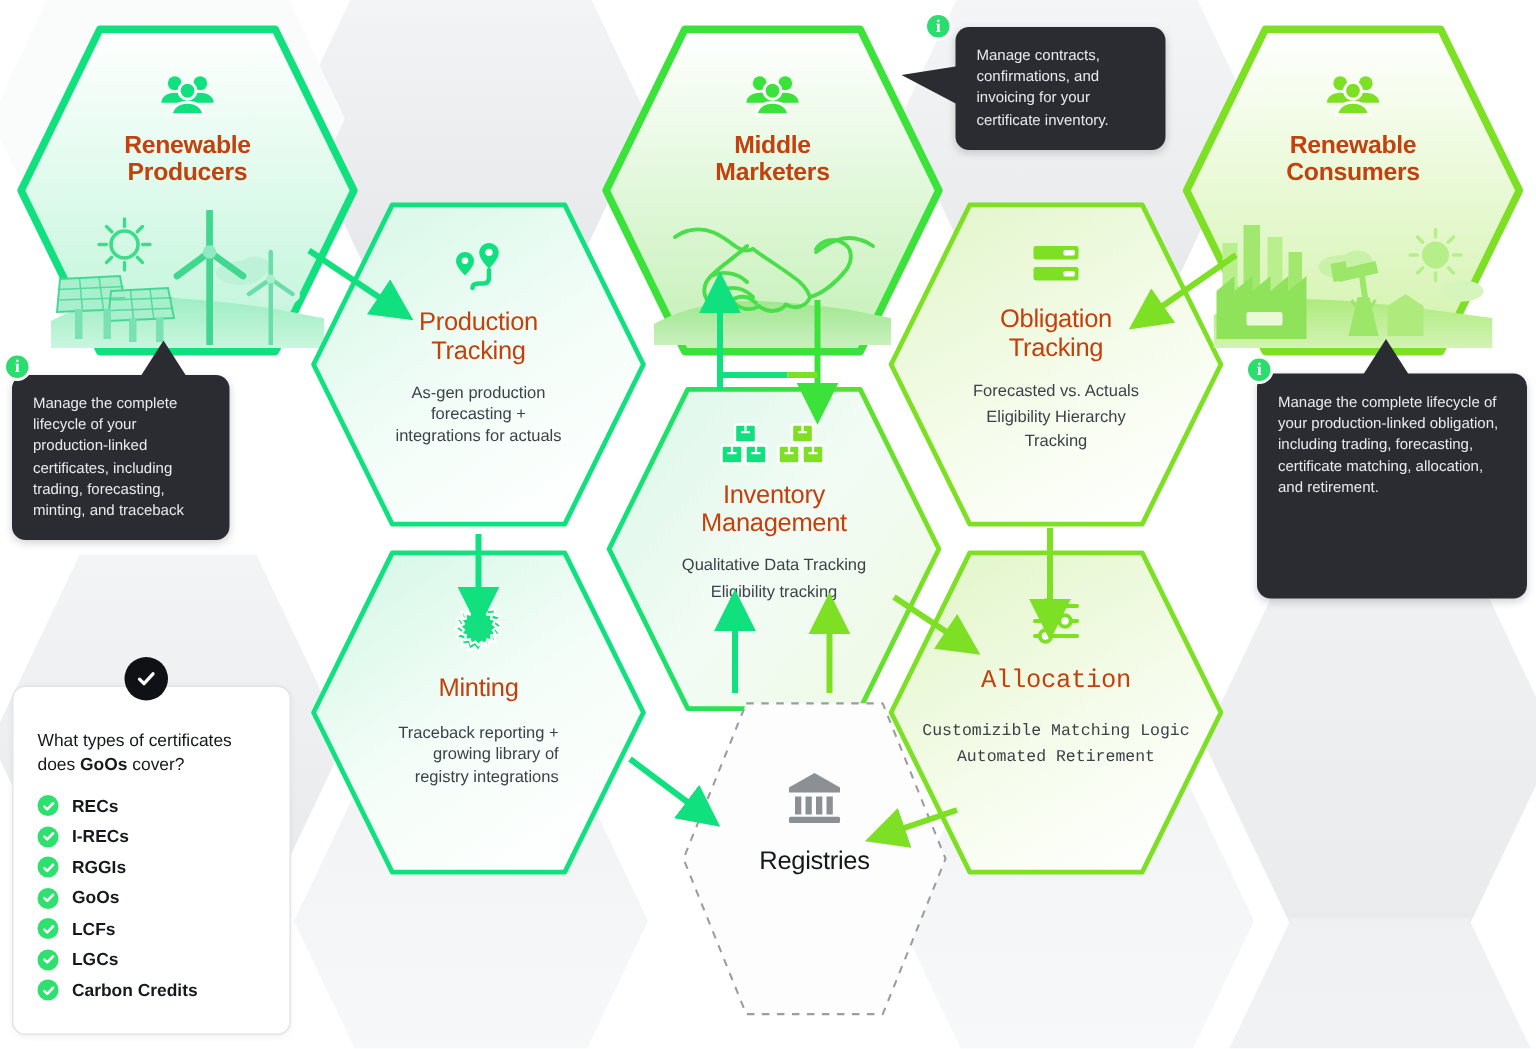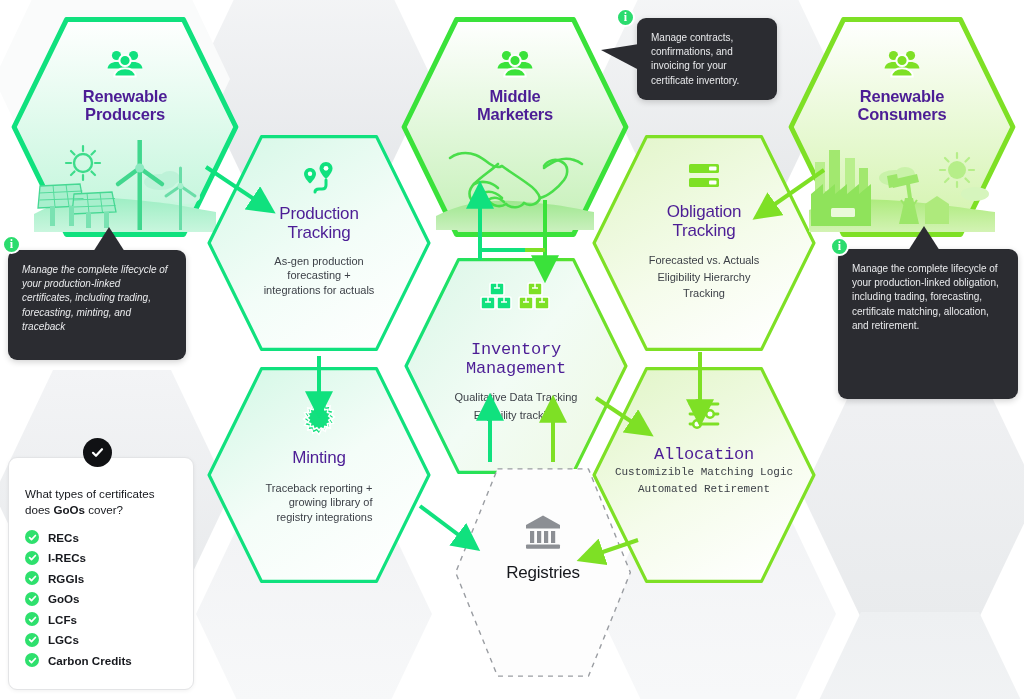--- a/index.html
+++ b/index.html
@@ -18,21 +18,21 @@
     box-sizing:border-box;
   }
   .hex svg.hexshape{position:absolute;left:0;top:0;width:100%;height:100%;}
   .hex .content{
     position:absolute;left:0;top:0;width:100%;height:100%;
     display:flex;flex-direction:column;align-items:center;
     text-align:center;
     pointer-events:none;
   }
   .hex .title{
-    font-weight:bold;color:#4c1d95;line-height:1.12;
+    font-weight:bold;color:#c2410c;line-height:1.12;
     letter-spacing:-0.2px;
   }
   .hex .title.light{font-weight:400;color:#16181d;}
   .hex .sub{
     color:#3d4148;line-height:1.3;font-size:11px;
   }
   .hex .topicon{display:block;}
 
   
   .actor .title{font-size:16.5px;}
@@ -474,21 +474,21 @@
           <g stroke="#ffffff" stroke-width="1.5">
             <line x1="55" y1="2" x2="55" y2="7"></line>
               <line x1="52" y1="7" x2="58" y2="7"></line>
             <line x1="46" y1="16" x2="46" y2="21"></line>
               <line x1="43" y1="21" x2="49" y2="21"></line>
             <line x1="62" y1="16" x2="62" y2="21"></line>
               <line x1="59" y1="21" x2="65" y2="21"></line>
           </g>
         </svg>
       </span>
-      <div class="title" style="margin-top:21px;font-family:Liberation Mono, monospace;">
+      <div class="title" style="margin-top:0;">
         <div>Inventory</div>
         <div>Management</div>
       </div>
       <div class="sub" style="margin-top:11px;line-height:1.6;">
         <div>Qualitative Data Tracking</div>
         <div>Eligibility tracking</div>
       </div>
     </div>
   </div>
 
@@ -566,21 +566,21 @@
             <line x1="5" y1="26" x2="33" y2="26"></line>
           </g>
           <circle cx="13" cy="6" r="3.8" fill="#ffffff" stroke="#7ee025" stroke-width="2.6"></circle>
           <circle cx="25" cy="16" r="3.8" fill="#ffffff" stroke="#7ee025" stroke-width="2.6"></circle>
           <circle cx="12" cy="26" r="3.8" fill="#ffffff" stroke="#7ee025" stroke-width="2.6"></circle>
         </svg>
       </span>
       <div class="title" style="margin-top:10px;">
         <div>Allocation</div>
       </div>
-      <div class="sub" style="margin-top:0;line-height:1.55;">
+      <div class="sub" style="margin-top:16px;line-height:1.55;">
         <div>Customizible Matching Logic</div>
         <div>Automated Retirement</div>
       </div>
     </div>
   </div>
 
   <div class="hex actor" style="left:785px;top:14px;width:234px;height:226px;">
     <svg class="hexshape" viewBox="0 0 100 106" preserveAspectRatio="none">
       <defs>
           <linearGradient id="gRC" x1="0" y1="0" x2="0" y2="1">
@@ -650,21 +650,21 @@
           <line x1="108" y1="62" x2="92" y2="84"></line>
       </g>
 
       <path d="M116 66 L128 58 L140 66 L140 86 L116 86 Z" fill="#aeea7c"></path>
     </svg>
   </div>
 
   <div class="infoBadge" style="left:2px;top:235px;">
     <span>i</span>
   </div>
-  <div class="tip" style="left:8px;top:250px;width:178px;height:110px;font-style:italic;">
+  <div class="tip" style="left:8px;top:250px;width:145px;height:110px;">
     <svg class="tail" style="left:83px;top:-23px;width:36px;height:25px;" viewBox="0 0 36 25">
         <polygon points="18,0 34,25 2,25" fill="#2b2c31"></polygon>
       </svg>
     <span>Manage the complete lifecycle of your production-linked certificates, including trading, forecasting, minting, and traceback</span>
   </div>
 
   <div class="infoBadge" style="left:616px;top:8px;">
     <span>i</span>
   </div>
   <div class="tip" style="left:637px;top:18px;width:140px;height:82px;">

